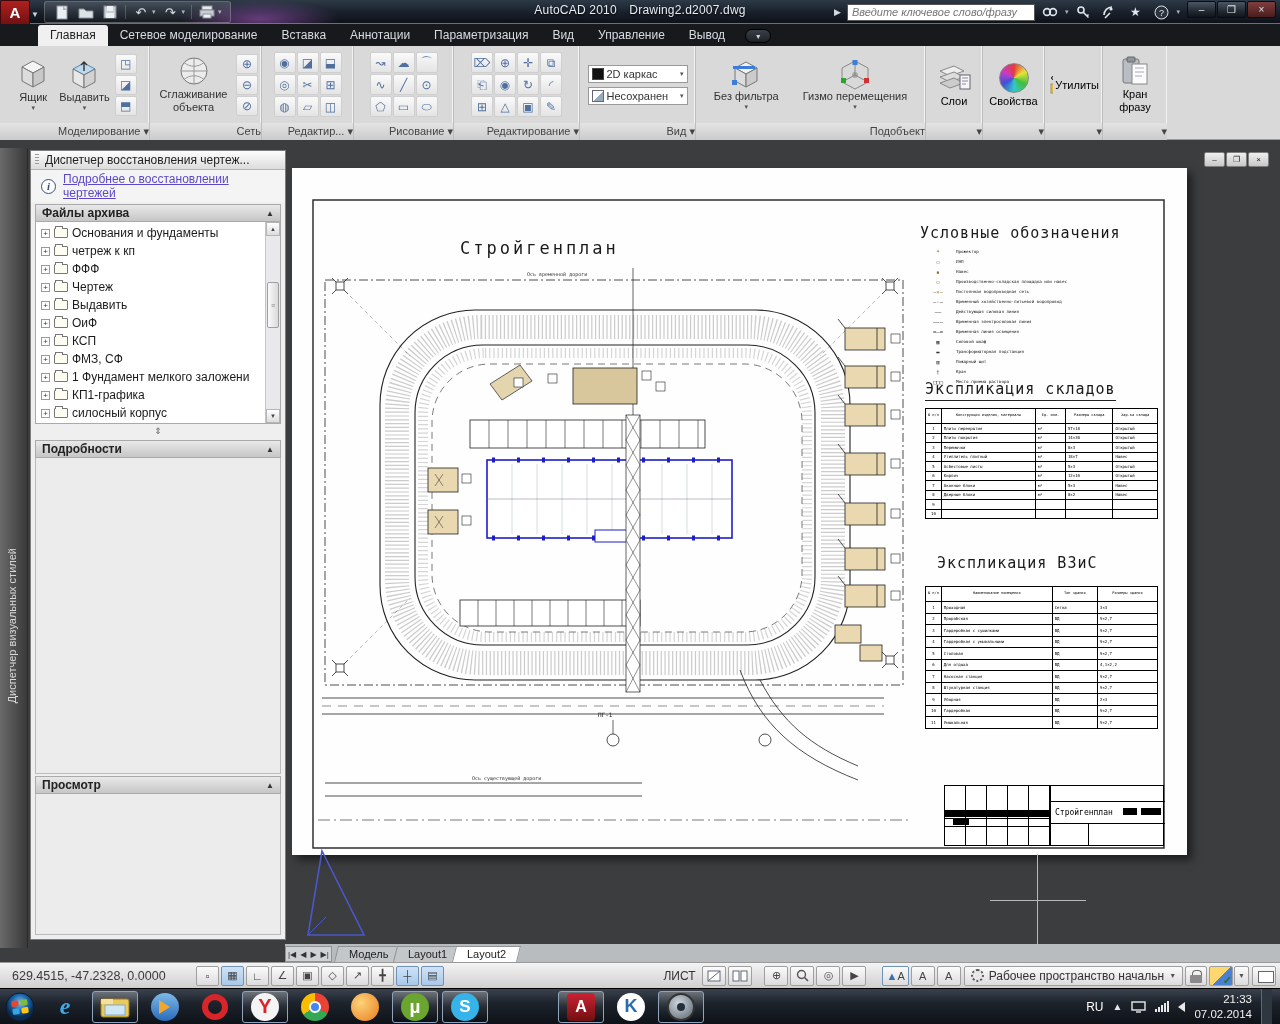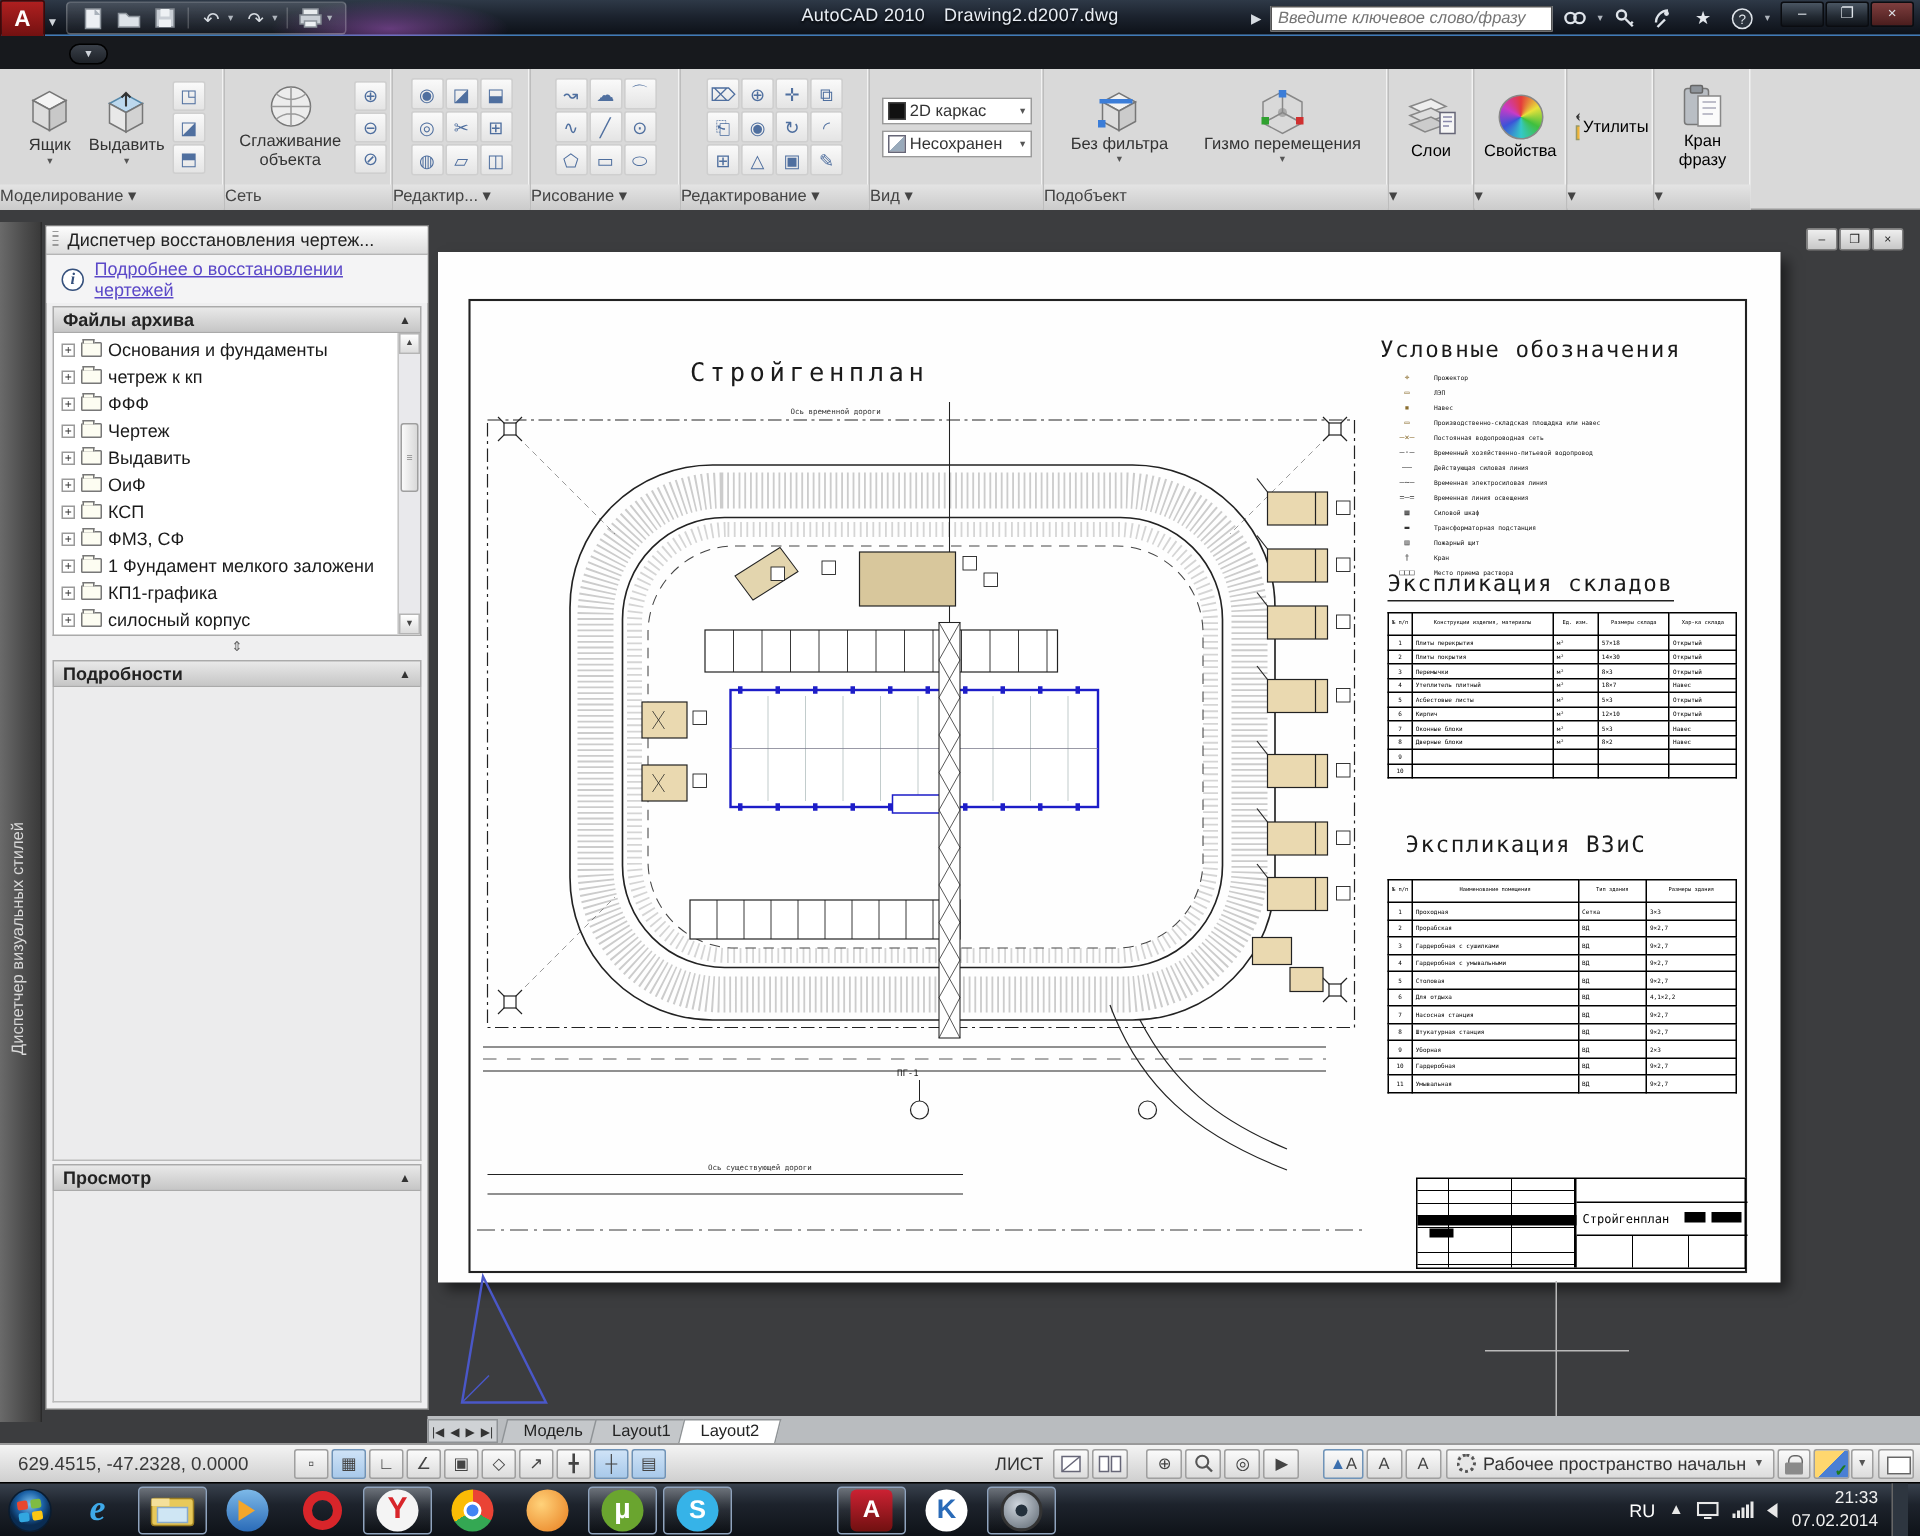--- a/index.html
+++ b/index.html
@@ -44,21 +44,21 @@
   .rtab.active{background:#f0f0f0;color:#222;border-radius:3px 3px 0 0}
   .ribbon-min{width:26px;height:14px;margin:0 0 3px 8px;background:linear-gradient(#3a4049,#1d2127);
     border:1px solid #000;border-radius:7px;color:#cfd4da;font-size:7px;text-align:center;line-height:13px}
 
   
   #ribbonbody{position:absolute;left:0;top:46px;width:1280px;height:94px;
     background:#d9d9d9;display:flex;border-bottom:1px solid #9a9a9a}
   .panel{height:94px;display:flex;flex-direction:column;border-right:1px solid #bdbdbd;
     box-shadow:inset -1px 0 0 #f2f2f2}
   .pbody{flex:1;display:flex;align-items:center;justify-content:center;gap:2px;padding:2px 3px}
-  .pcap{height:17px;font-size:11px;color:#444;text-align:left;line-height:16px;
+  .pcap{height:17px;font-size:11px;color:#444;text-align:right;line-height:16px;
     background:linear-gradient(#e4e4e4,#cbcbcb);white-space:nowrap;overflow:hidden}
   .bigbtn{display:flex;flex-direction:column;align-items:center;justify-content:flex-start;
     font-size:11px;color:#333;text-align:center;line-height:1.1;padding:2px 3px;border-radius:2px}
   .bigbtn .car{font-size:7px;color:#555;margin-top:1px}
   .icongrid{display:grid;grid-template-columns:repeat(3,22px);grid-auto-rows:21px;gap:1px}
   .gi{display:flex;align-items:center;justify-content:center;font-size:12px;color:#4f6f9f;
     border:1px solid #cfcfcf;background:linear-gradient(#fafafa,#e4e4e4);border-radius:2px}
   .smallcol{display:flex;flex-direction:column;gap:1px}
   .smallcol .gi{width:22px;height:20px}
   .combo{display:flex;align-items:center;width:100px;height:18px;background:#fff;
@@ -290,20 +290,30 @@
     <span class="caret" style="color:#aeb4bc;font-size:7px">▾</span>
   </div>
   <div class="win-btns">
     <div class="win-btn">–</div>
     <div class="win-btn">❐</div>
     <div class="win-btn close">×</div>
   </div>
 </div>
 
 <div id="ribbontabs">
+  <div id="rtabs" style="display:flex">
+      <div class="rtab active">Главная</div>
+      <div class="rtab">Сетевое моделирование</div>
+      <div class="rtab">Вставка</div>
+      <div class="rtab">Аннотации</div>
+      <div class="rtab">Параметризация</div>
+      <div class="rtab">Вид</div>
+      <div class="rtab">Управление</div>
+      <div class="rtab">Вывод</div>
+    </div>
   <div class="ribbon-min">▼</div>
 </div>
 
 <div id="ribbonbody">
   <div class="panel" style="width:150px">
     <div class="pbody">
       <div class="bigbtn">
         <svg width="36" height="34">
             <polygon points="7,10 18,4 29,10 18,16" fill="#f4f4f4" stroke="#777"></polygon>
             <polygon points="7,10 18,16 18,30 7,24" fill="#dcdcdc" stroke="#777"></polygon>

